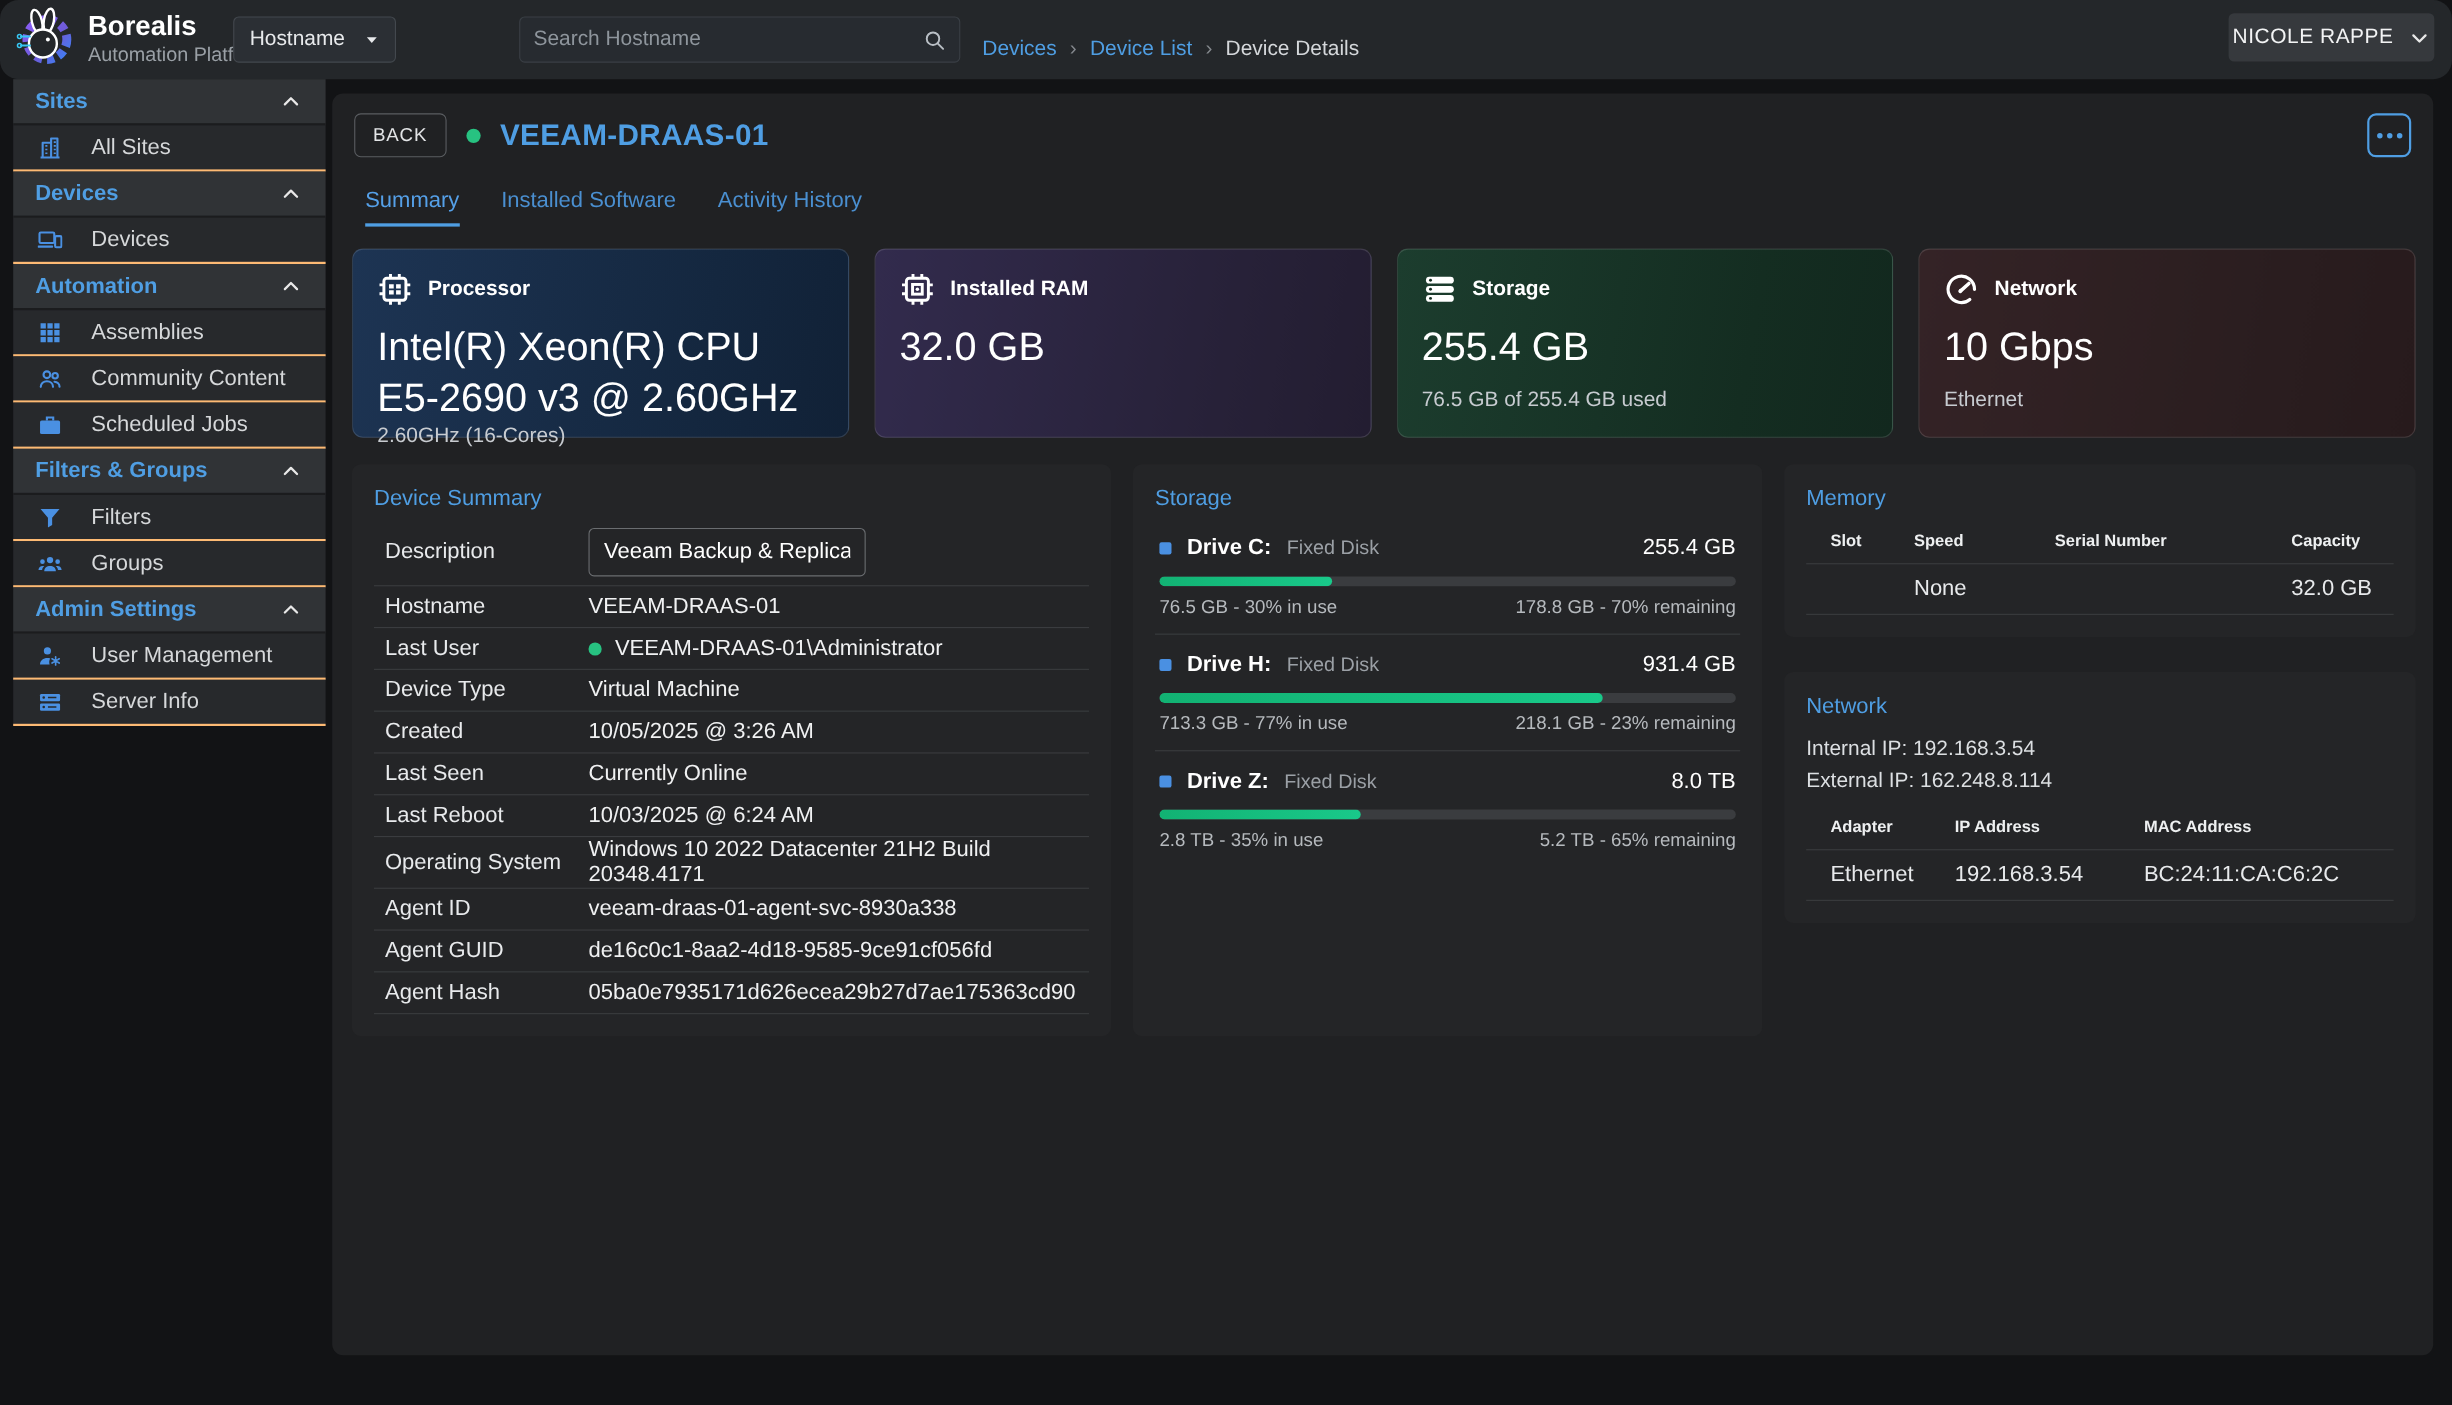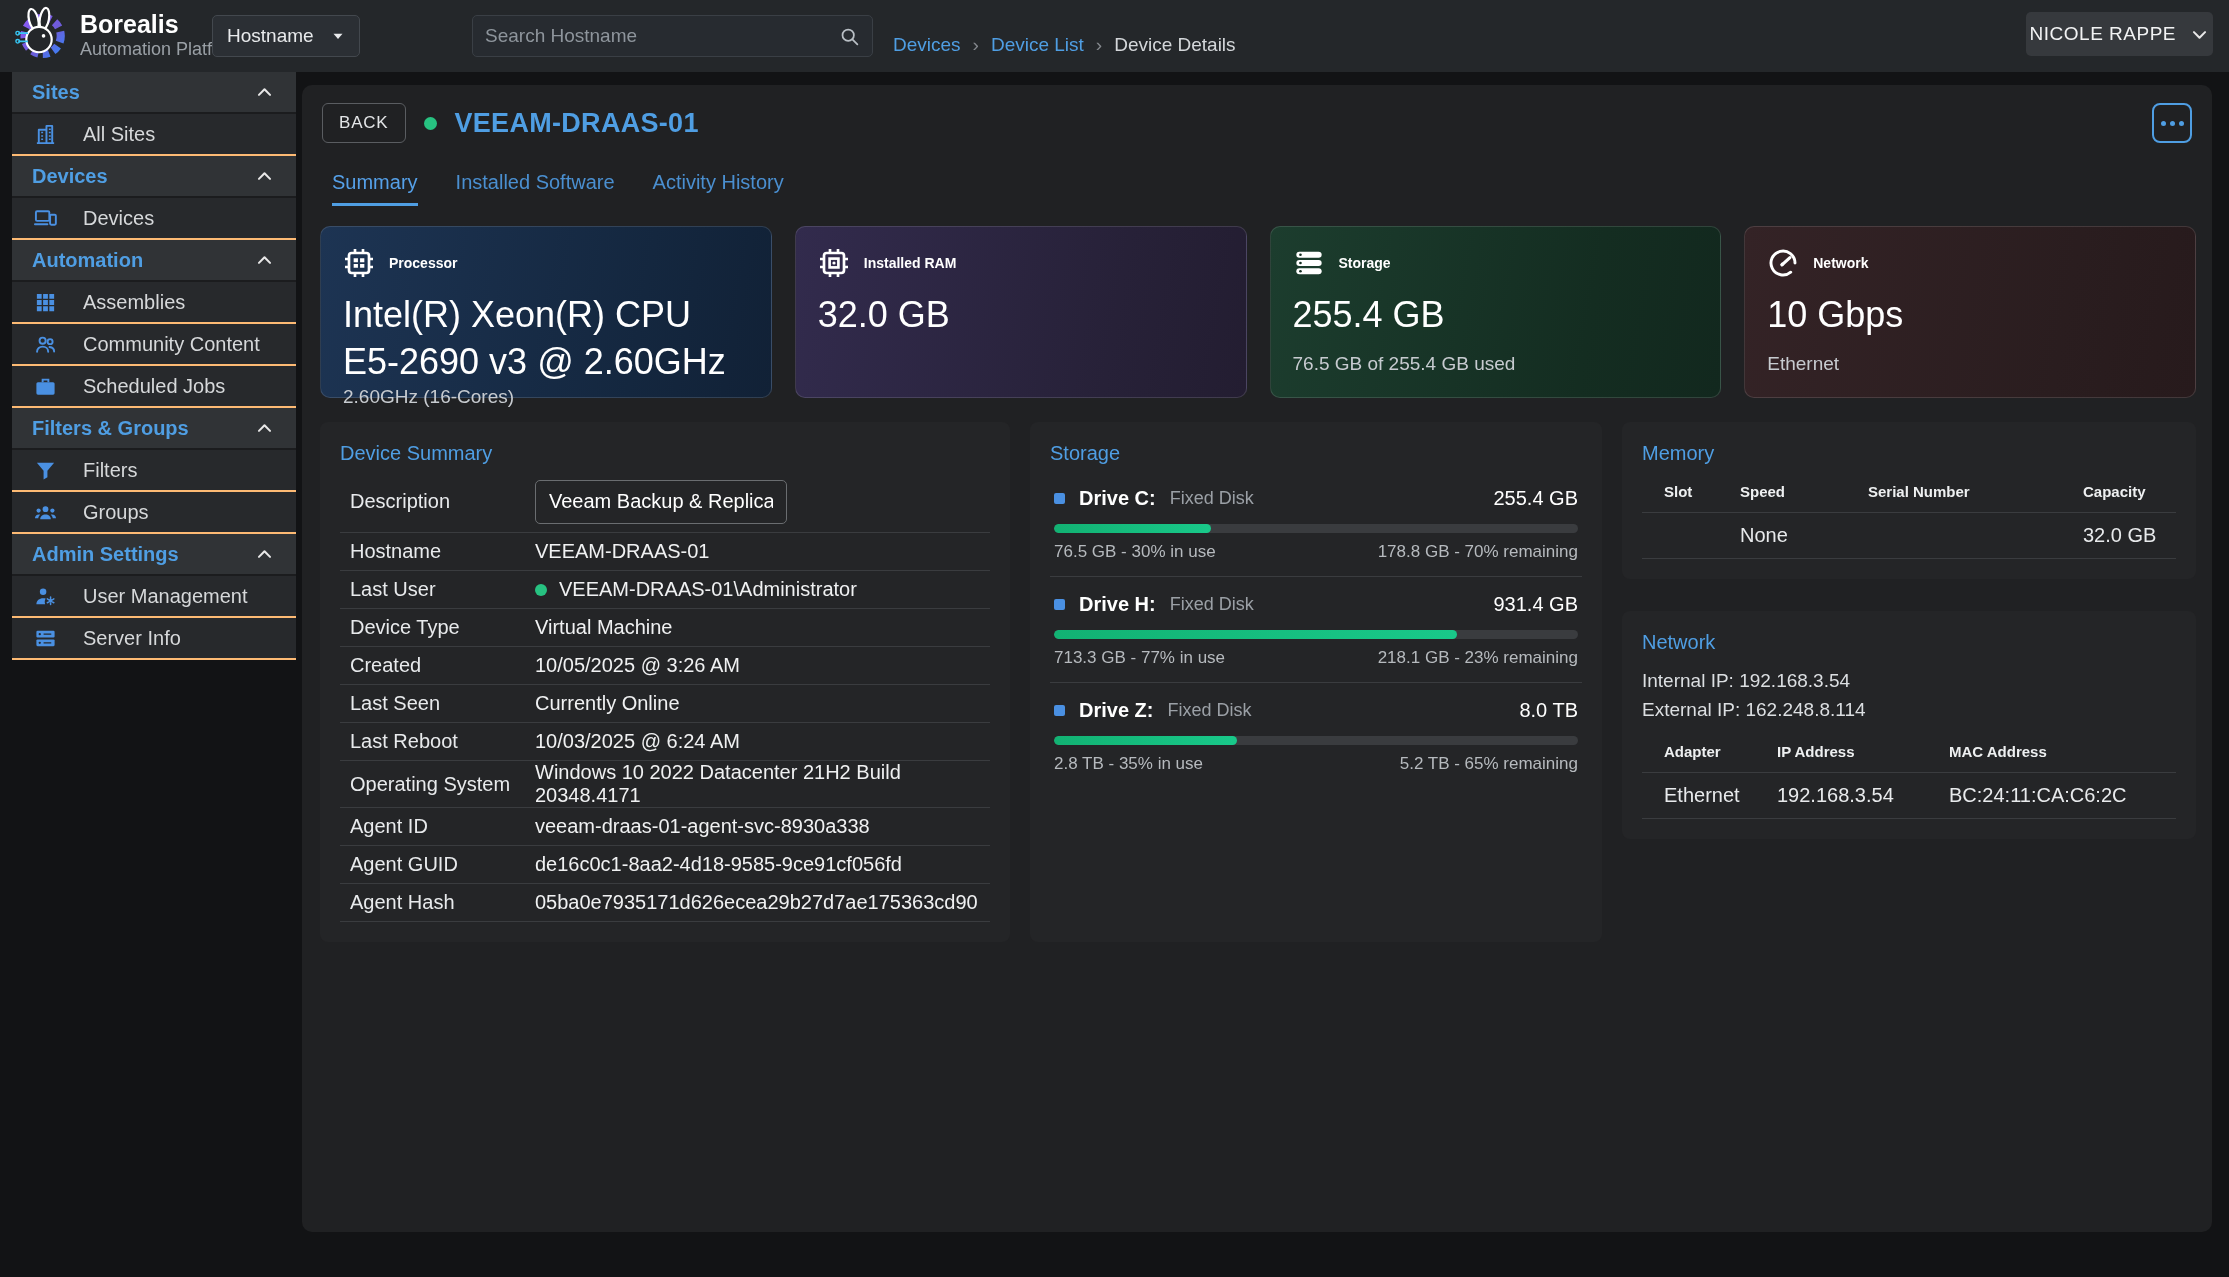--- a/index.html
+++ b/index.html
@@ -4,21 +4,21 @@
 <style>
   * { margin:0; padding:0; box-sizing:border-box; }
   html,body { width:2229px; height:1277px; background:#121315; overflow:hidden;
               font-family:"Liberation Sans", sans-serif; color:#e6e8ea; }
 
   
   .sprite { position:absolute; width:0; height:0; overflow:hidden; }
   .ic { display:inline-block; vertical-align:middle; }
 
   
-  .topbar { position:absolute; left:0; top:0; width:2229px; height:72px; background:#24272a; }
+  .topbar { position:absolute; left:0; top:0; width:2229px; height:72px; background:#24272a;border-radius:17px; }
   .logo-wrap { position:absolute; left:10px; top:6px; display:flex; align-items:center; gap:12px; }
   .brand-name { font-size:25px; font-weight:bold; color:#fff; line-height:1.15; }
   .brand-sub  { font-size:18px; color:#9aa0a6; }
   .filter-select { position:absolute; left:212px; top:15px; width:148px; height:42px;
       background:#2b2f34; border:1px solid #43484e; border-radius:5px;
       display:flex; align-items:center; justify-content:space-between; padding:0 12px 0 14px;
       font-size:19px; color:#e8eaec; cursor:pointer; }
   .search-box { position:absolute; left:472px; top:15px; width:401px; height:42px;
       background:#272b30; border:1px solid #3a3f45; border-radius:5px;
       display:flex; align-items:center; padding:0 12px; }
@@ -68,21 +68,21 @@
   
   .cards { display:flex; gap:23px; margin-top:20px; }
   .card { flex:1; height:172px; border-radius:10px; border:1px solid rgba(255,255,255,.13);
       padding:20px 22px; display:flex; flex-direction:column; }
   .card-cpu  { background:linear-gradient(100deg,#1d3453 0%,#14273f 70%,#112136 100%); }
   .card-ram  { background:linear-gradient(100deg,#322b4d 0%,#272138 70%,#231d31 100%); }
   .card-disk { background:linear-gradient(100deg,#1c3d2e 0%,#142d21 70%,#12281e 100%); }
   .card-net  { background:linear-gradient(100deg,#342326 0%,#2a1d1f 70%,#271a1c 100%); }
   .card-top { display:flex; align-items:center; gap:14px; }
   .card-top .ic { width:32px; height:32px; color:#fff; }
-  .card-title { font-size:14px; font-weight:bold; color:#fff; }
+  .card-title { font-size:19px; font-weight:bold; color:#fff; }
   .card-value { font-size:36px; color:#fff; margin-top:13px; line-height:1.3; max-width:430px; }
   .card-sub { margin-top:auto; padding-bottom:2px; font-size:19px; color:#c7cbd0; }
 
   
   .panels { display:flex; gap:20px; margin-top:24px; align-items:stretch; }
   .panel { background:#242527; border-radius:8px; padding:20px; }
   .panel-title { color:#4f9ee3; font-size:20px; }
   .p-summary { width:690px; }
   .p-storage { width:572px; }
   .right-col { width:574px; display:flex; flex-direction:column; gap:32px; }

